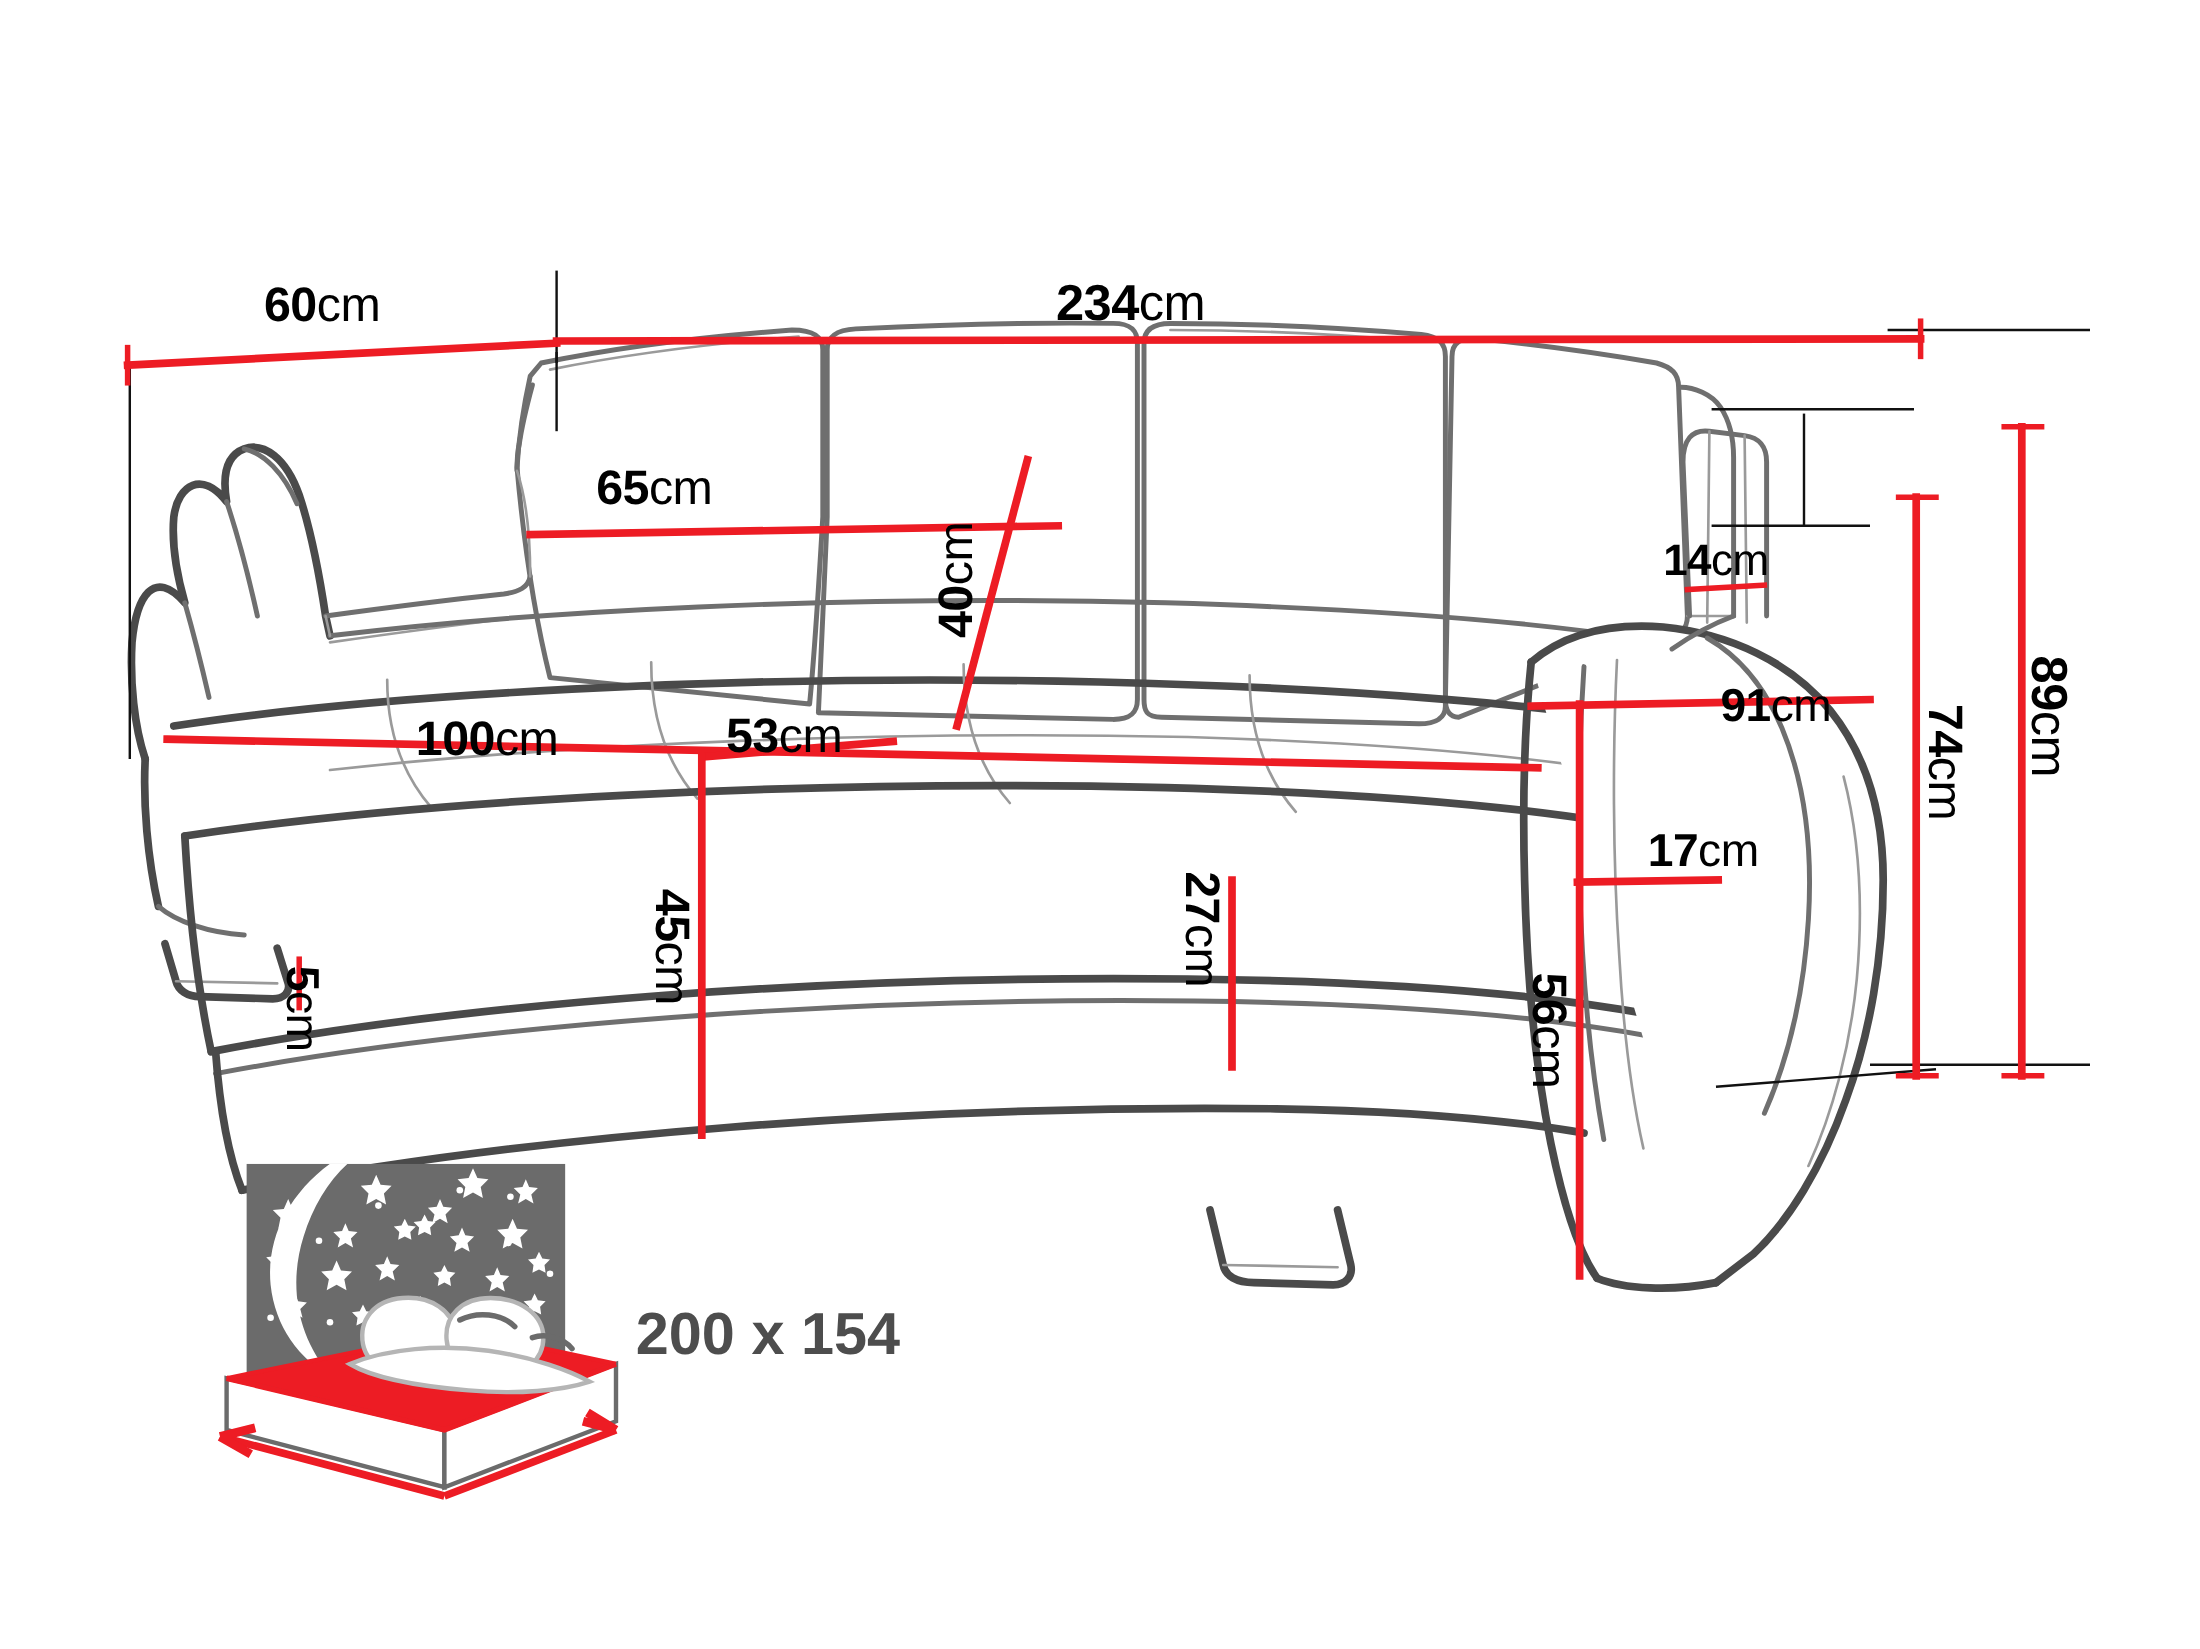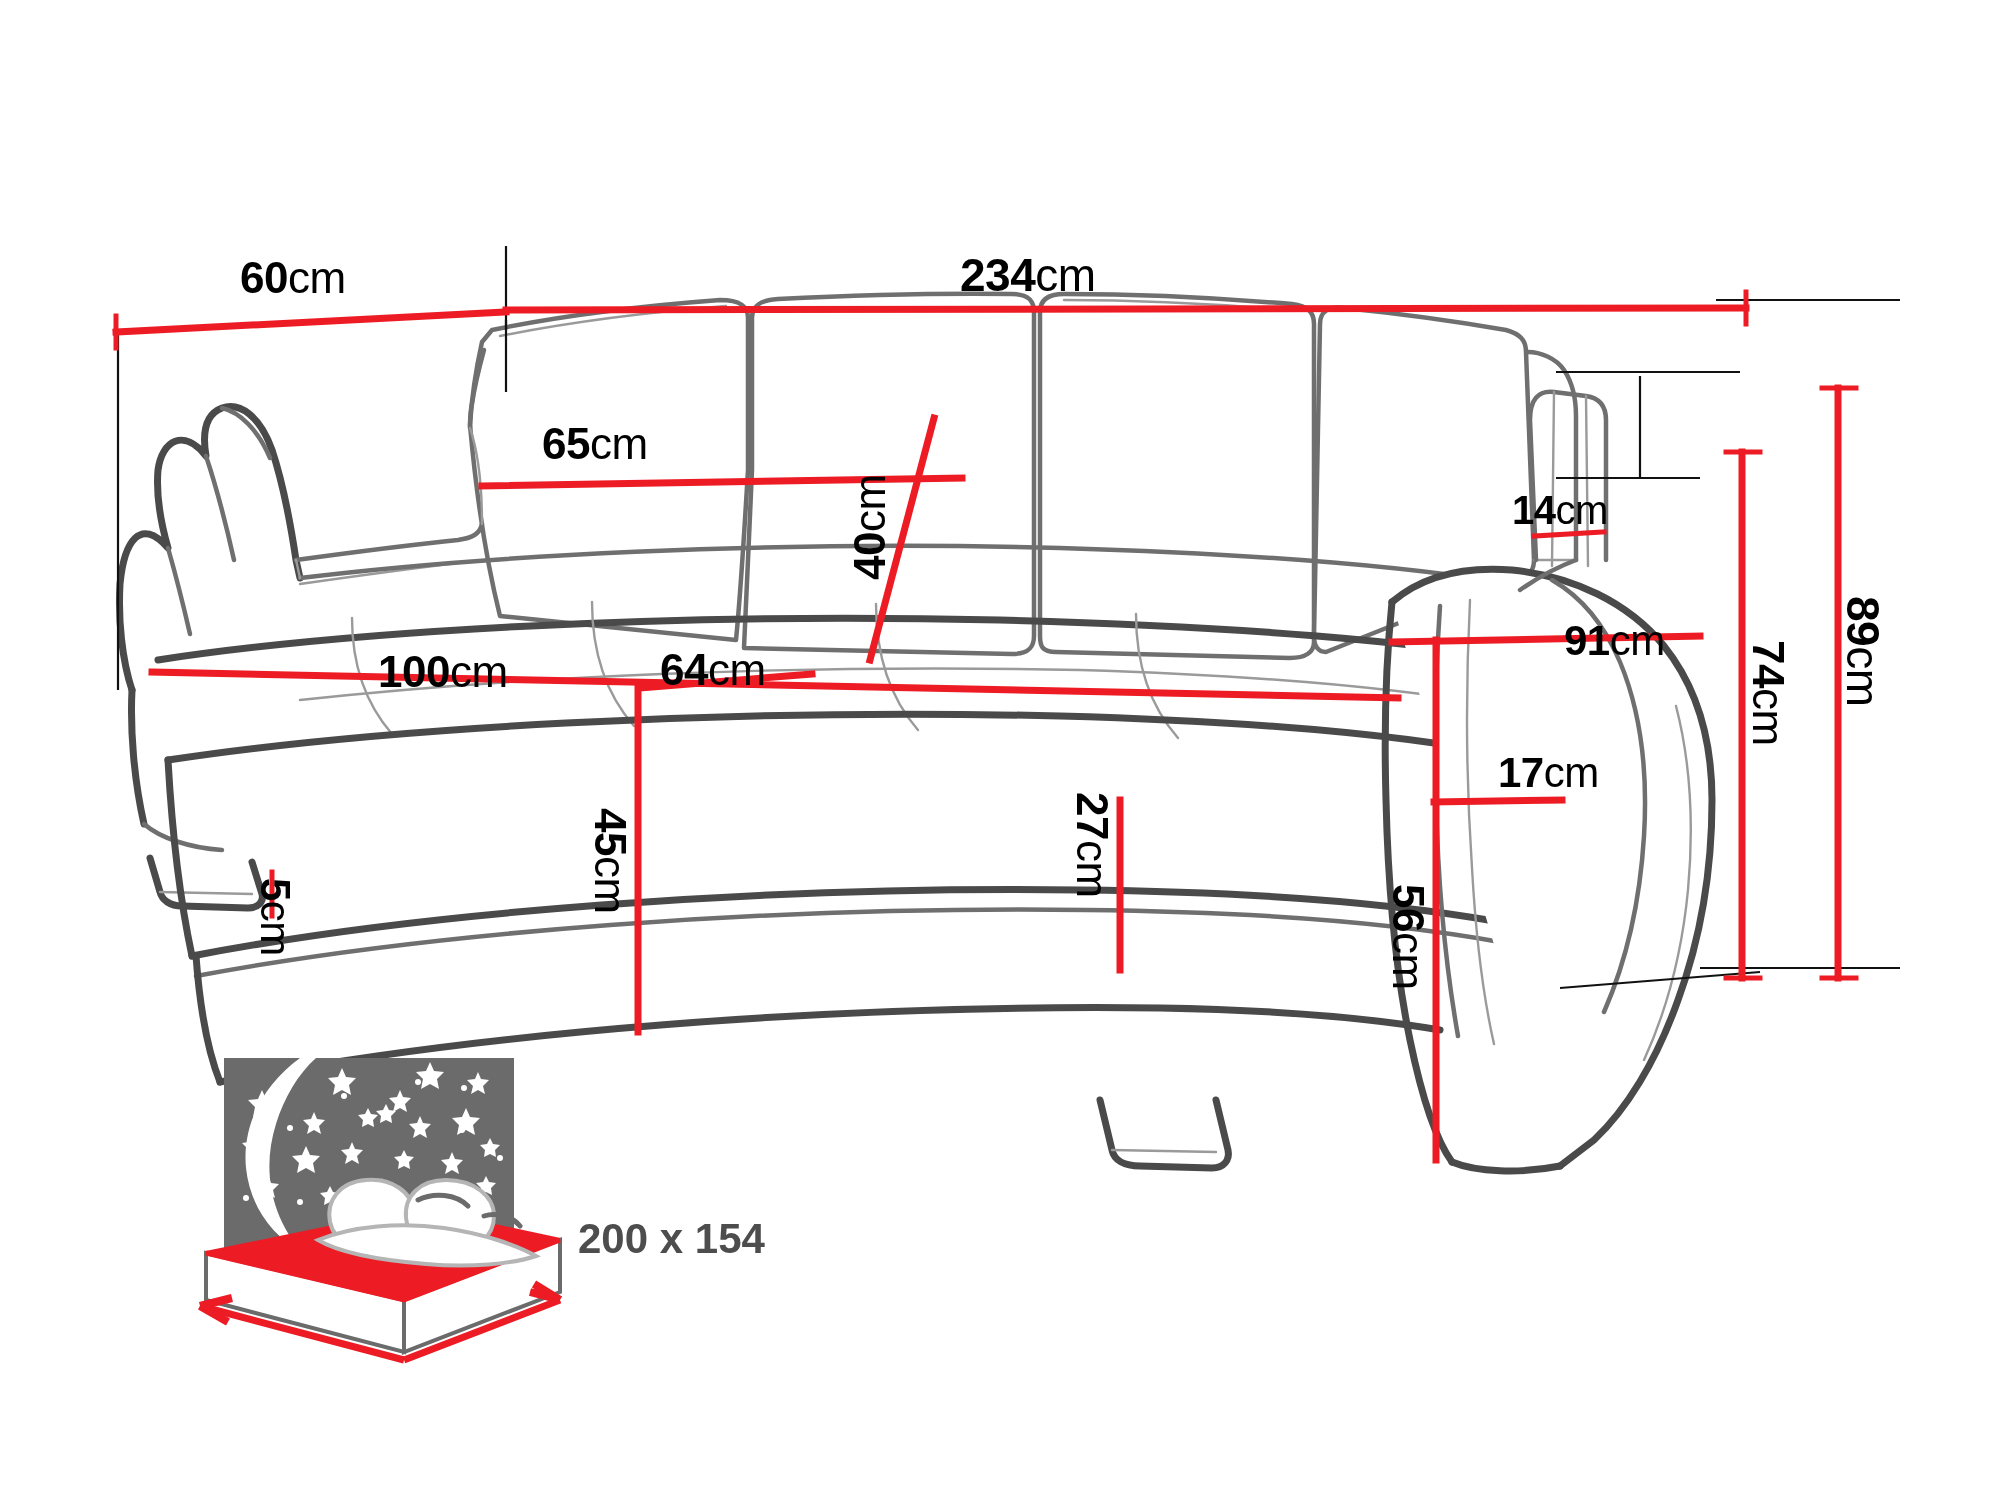--- a/index.html
+++ b/index.html
@@ -314,21 +314,21 @@
 
     <div class="dim rot-ccw" style="left:848px; top:580px; font-size:44px;">
       <span class="n">40</span><span class="u">cm</span>
     </div>
 
     <div class="dim" style="left:378px; top:650px; font-size:44px;">
       <span class="n">100</span><span class="u">cm</span>
     </div>
 
     <div class="dim" style="left:660px; top:648px; font-size:44px;">
-      <span class="n">64</span><span class="u">cm</span>
+      <span class="n">53</span><span class="u">cm</span>
     </div>
 
     <div class="dim" style="left:1512px; top:490px; font-size:40px;">
       <span class="n">14</span><span class="u">cm</span>
     </div>
 
     <div class="dim" style="left:1532px; top:620px; font-size:42px;margin-left:32px;">
       <span class="n">91</span><span class="u">cm</span>
     </div>
 
@@ -447,16 +447,16 @@
 
         <path d="M200,1306 L404,1360"></path>
         <path d="M404,1360 L560,1300"></path>
 
         <path d="M200,1306 L232,1298 M200,1306 L228,1322" stroke-width="8"></path>
 
         <path d="M560,1300 L530,1292 M560,1300 L534,1284" stroke-width="8"></path>
       </g>
     </svg>
 
-    <div class="bedcap" style="left:578px; top:1186px; font-size:42px;margin-top:32px;">200 x 154</div>
+    <div class="bedcap" style="left:578px; top:1186px; font-size:54px;">200 x 154</div>
 
   </div>
 </div>
 
 </body></html>

